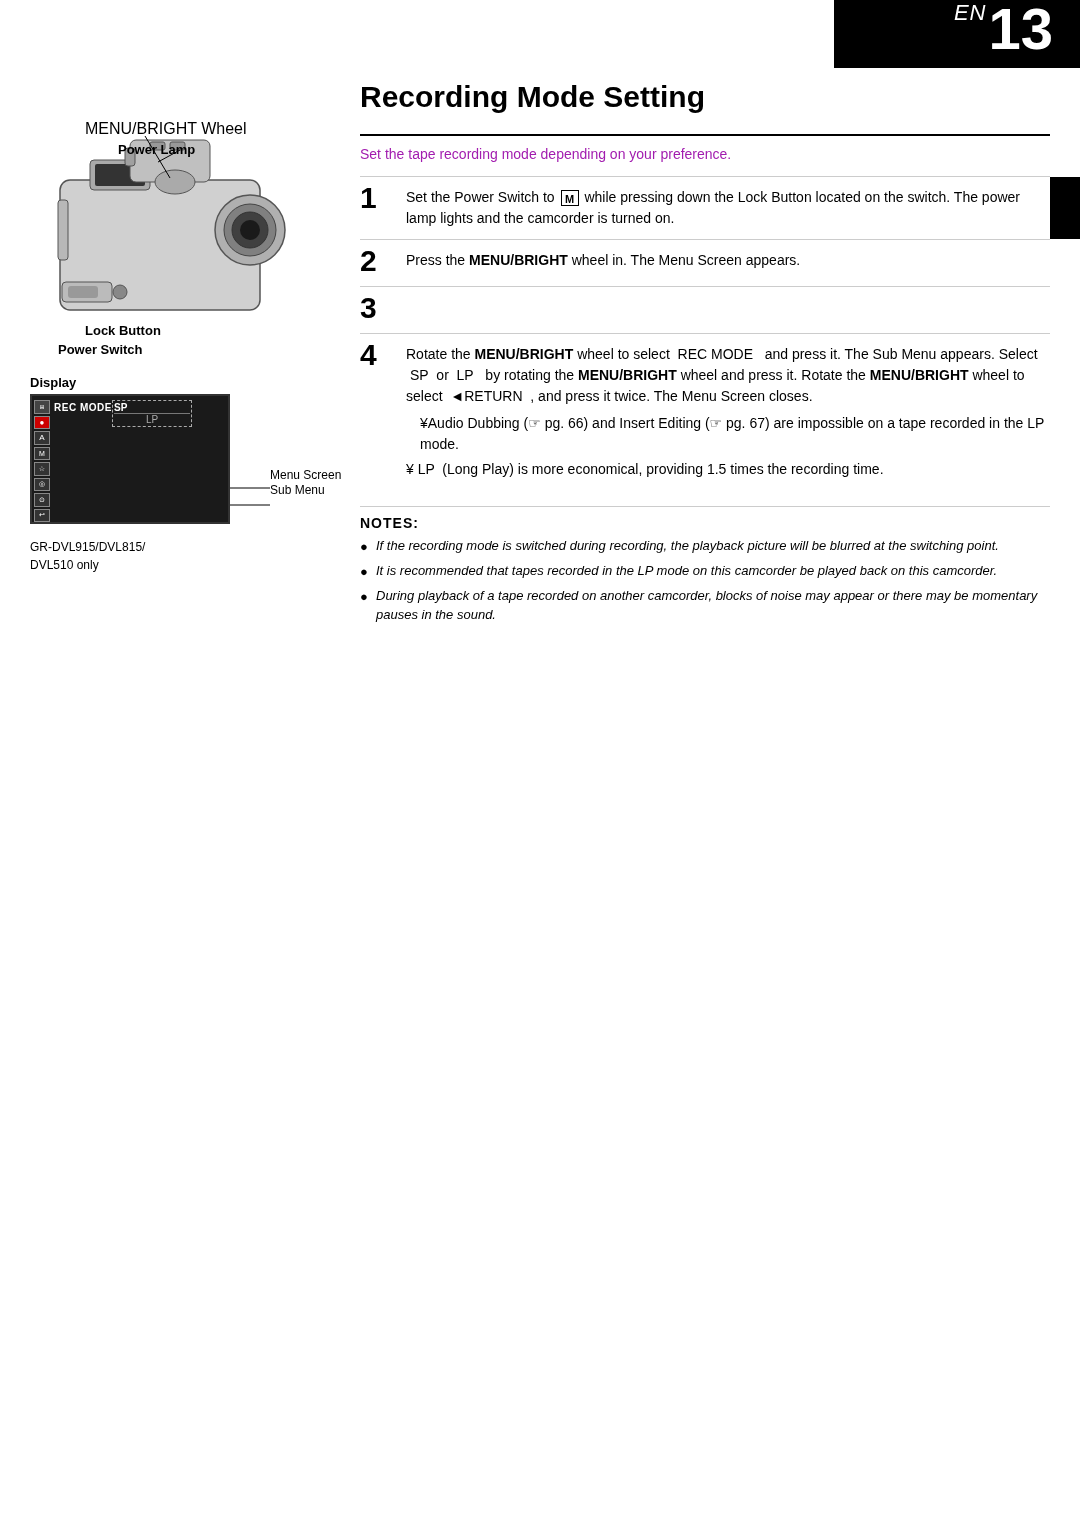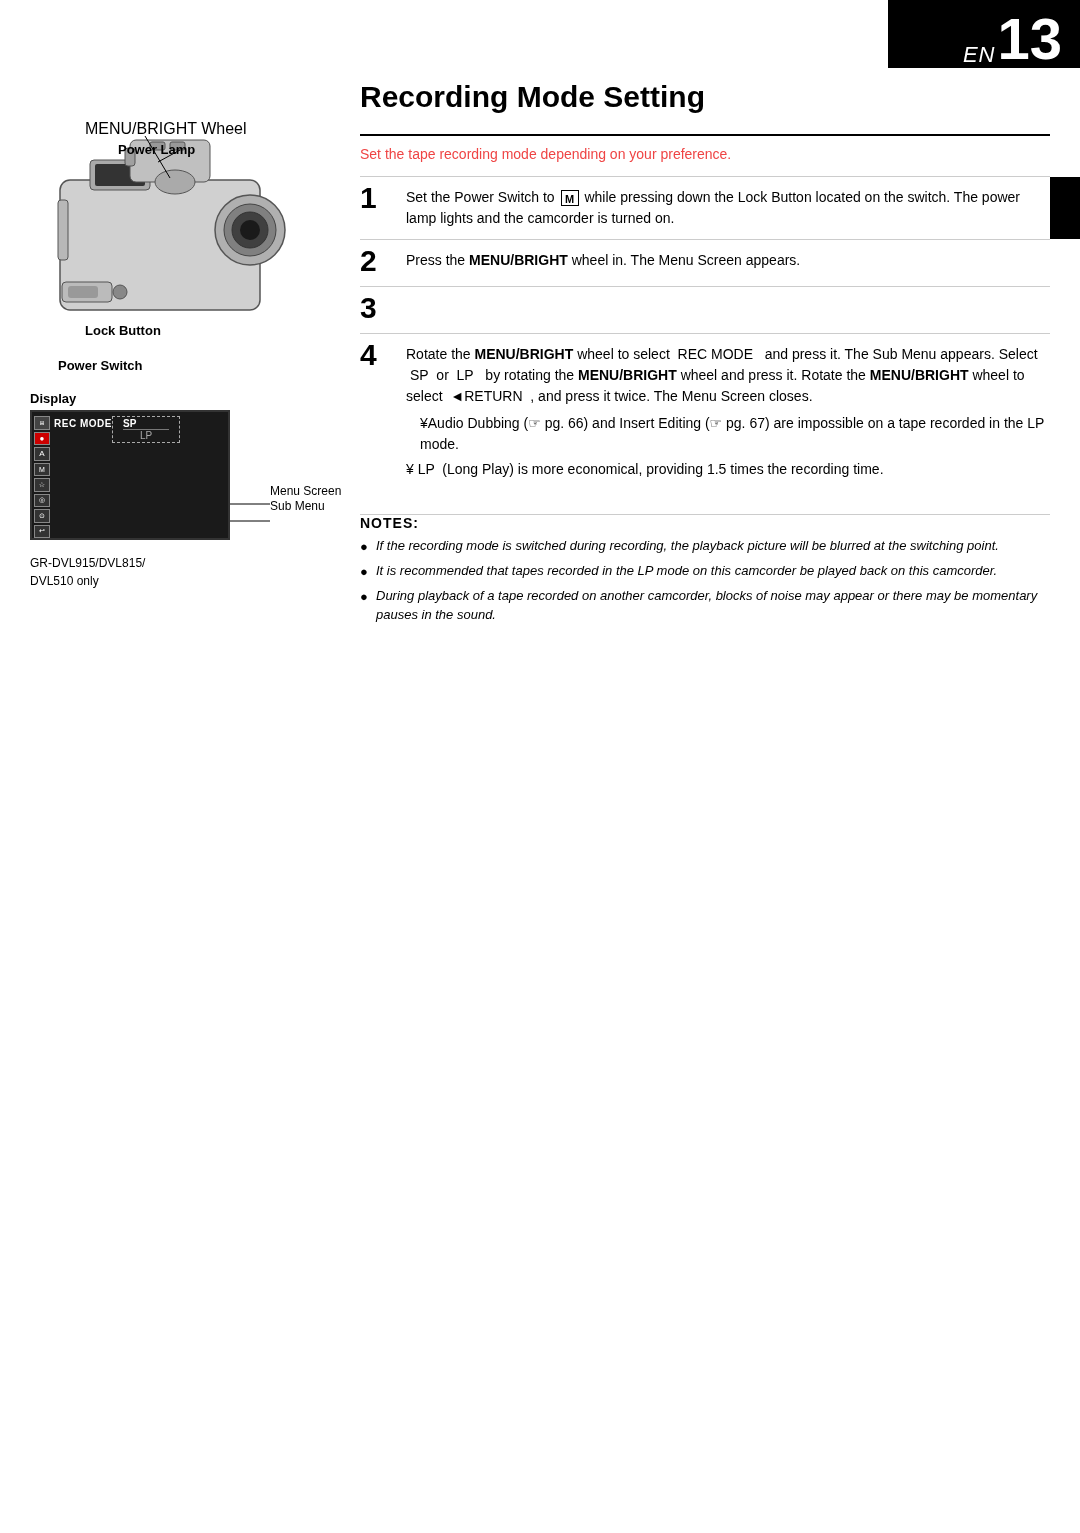--- a/index.html
+++ b/index.html
@@ -11,27 +11,27 @@
       font-size: 15px;
       color: #000;
       position: relative;
     }
 
     
     .page-header {
       position: absolute;
       top: 0;
       right: 0;
-      width: 192px;
+      width: 246px;
       height: 68px;
       background: #000;
       display: flex;
-      align-items: flex-end;
+      align-items: flex-start;
       justify-content: flex-end;
-      padding-right: 18px;
+      padding-right: 27px;
     }
     .page-number-en {
       color: #fff;
       font-size: 22px;
       font-weight: normal;
       font-style: italic;
       letter-spacing: 1px;
     }
     .page-number-num {
       color: #fff;
@@ -110,23 +110,23 @@
       top: 6px;
       color: #fff;
       font-size: 10px;
       font-weight: bold;
       letter-spacing: 0.5px;
     }
     .sp-lp-box {
       position: absolute;
       left: 80px;
       top: 4px;
-      width: 68px;
+      width: 80px;
       border: 1px dashed #aaa;
-      padding: 1px 10px;
+      padding: 1px 1px;
     }
     .sp-text {
       color: #fff;
       font-size: 10px;
       font-weight: bold;
       border-bottom: 1px solid #777;
     }
     .lp-text {
       color: #aaa;
       font-size: 10px;
@@ -143,21 +143,21 @@
     .section-title {
       font-size: 30px;
       font-weight: bold;
       border-bottom: 2px solid #000;
       padding-bottom: 20px;
       margin-bottom: 10px;
     }
     .section-intro {
       font-size: 14px;
       margin-bottom: 14px;
-      color: #ef4444;
+      color: #a21caf;
     }
 
     
     .steps-container {
       width: 100%;
     }
     .step-row {
       display: flex;
       align-items: flex-start;
       border-top: 1px solid #ccc;
@@ -204,23 +204,23 @@
       font-size: 10px;
       font-weight: bold;
       vertical-align: middle;
       margin: 0 2px;
       background: #000;
       color: #fff;
     }
 
     
     .notes-section {
-      margin-top: 24px;
+      margin-top: 16px;
       border-top: 1px solid #ccc;
-      padding-top: 0;
+      padding-top: 8px;
     }
     .notes-title {
       font-size: 14px;
       font-weight: bold;
       margin-bottom: 6px;
       letter-spacing: 1px;
     }
     .note-item {
       display: flex;
       align-items: flex-start;
@@ -290,21 +290,21 @@
         <rect x="140" y="22" width="15" height="8" rx="2" fill="#999" stroke="#555" stroke-width="1"></rect>
 
         <line x1="115" y1="16" x2="140" y2="58" stroke="#000" stroke-width="1"></line>
 
         <line x1="150" y1="30" x2="128" y2="42" stroke="#000" stroke-width="1"></line>
       </svg>
     </div>
 
     <div style="font-size:13px; font-weight:bold; margin-top:-20px; margin-left:55px;">Lock Button</div>
 
-    <div style="font-size:13px; font-weight:bold; margin-top:20px; margin-left:28px;">Power Switch</div>
+    <div style="font-size:13px; font-weight:bold; margin-top:4px; margin-left:28px;">Power Switch</div>
   </div>
 
   <div class="display-section">
     <div class="display-label">Display</div>
 
     <div style="position:relative; margin-left:0;">
 
       <div class="display-screen">
         <div class="screen-inner">
 

